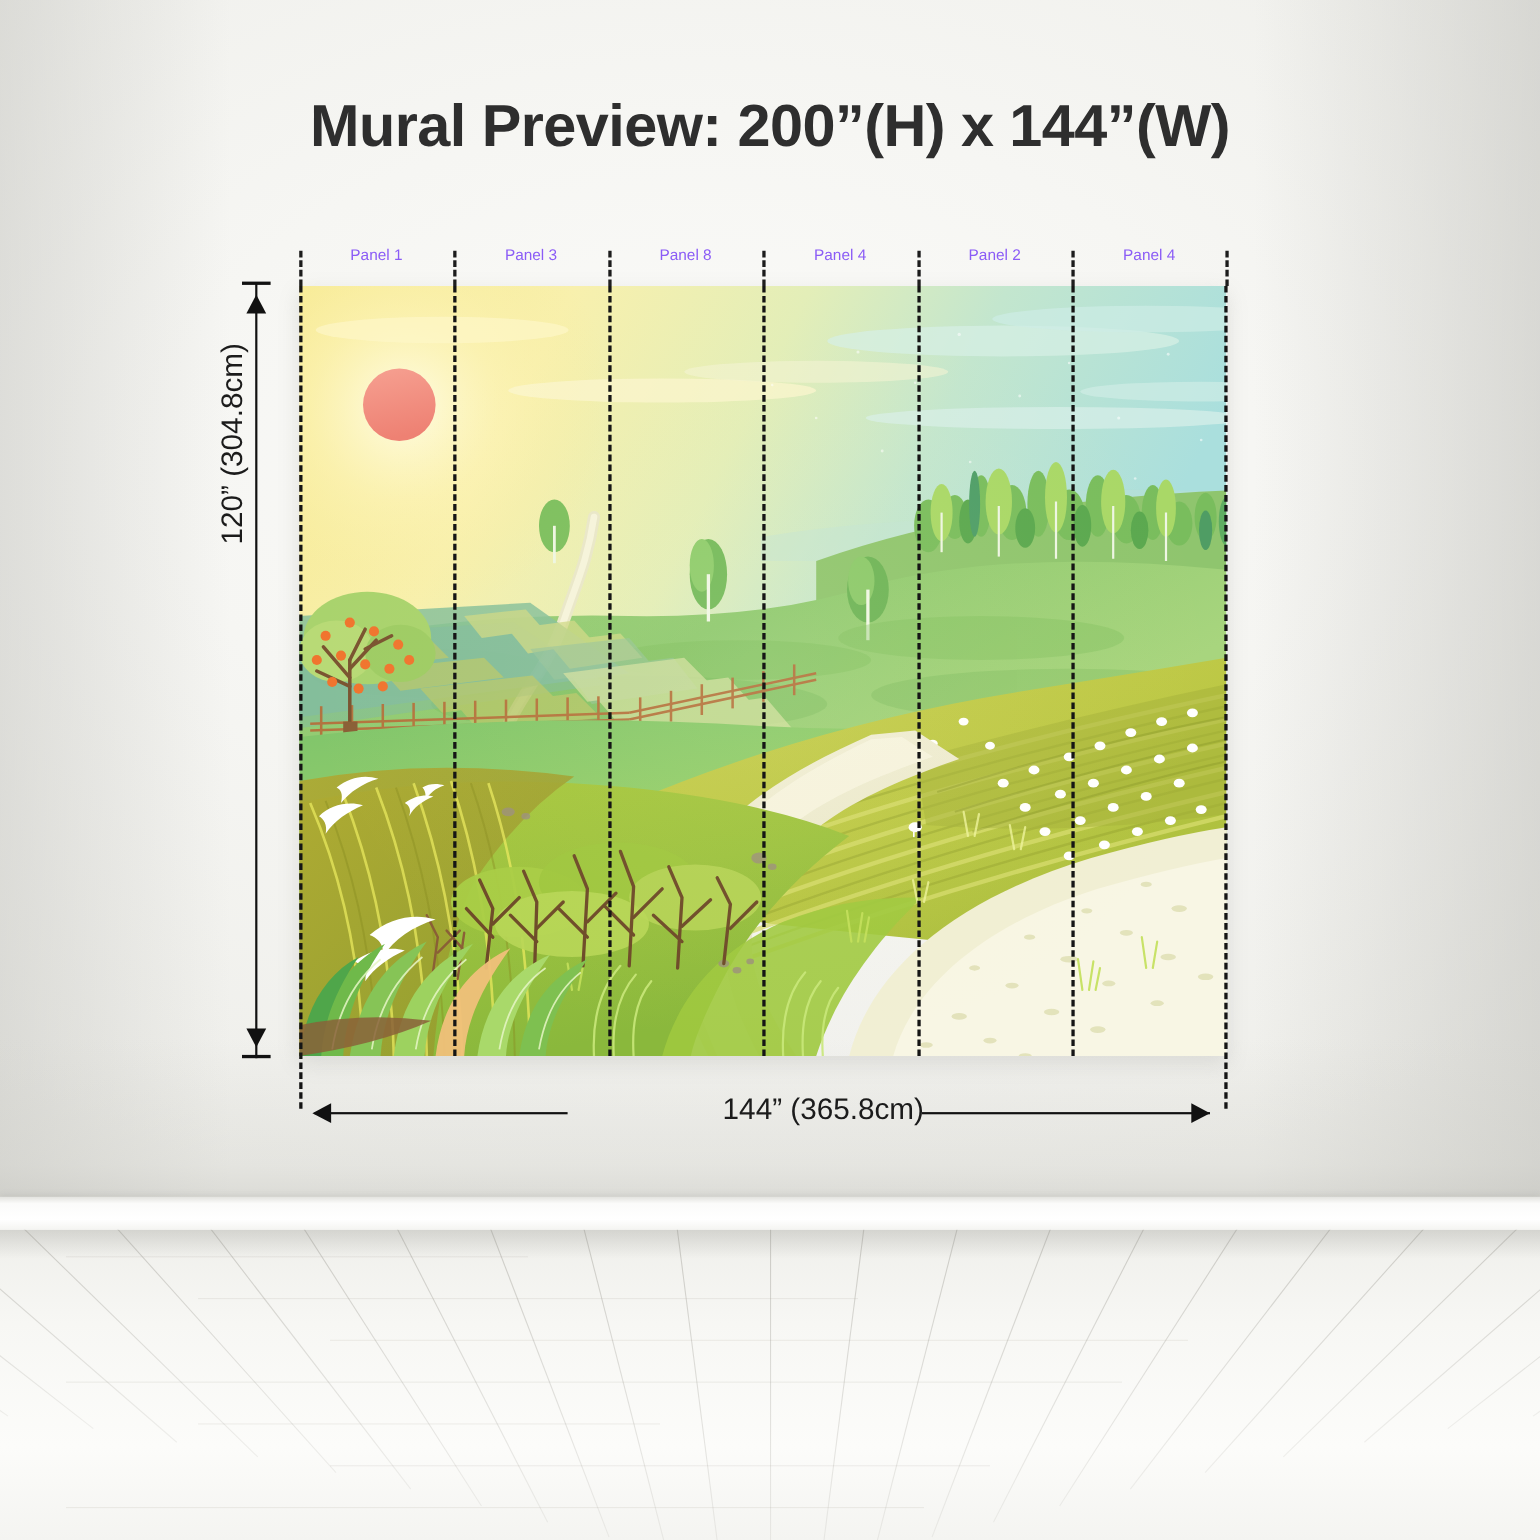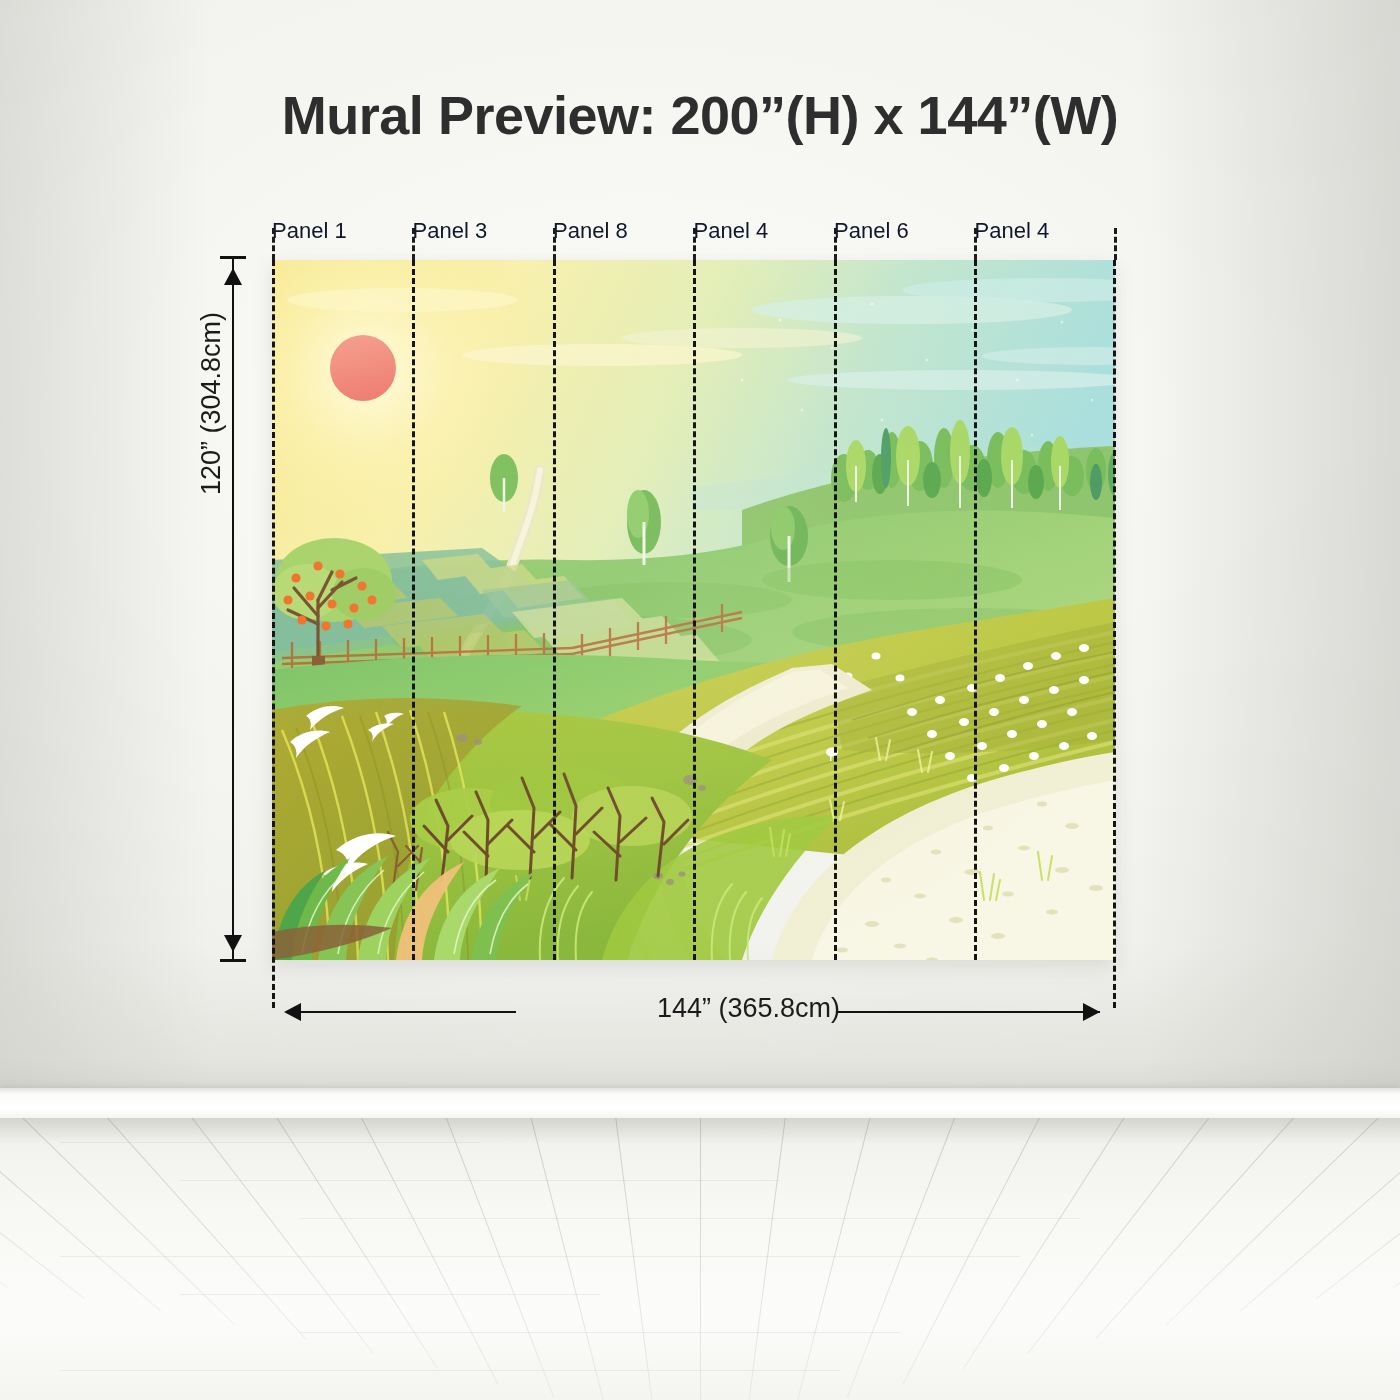--- a/index.html
+++ b/index.html
@@ -63,21 +63,21 @@
     font-size:54px;font-weight:bold;color:#2e2e2e;letter-spacing:-0.5px;
     white-space:nowrap;
   }
 
   
   #panel-labels{
     position:absolute;left:272px;top:214px;width:843px;height:34px;
     display:flex;
   }
   #panel-labels .panel-label{
-    flex:1 1 0;font-size:22px;color:#0f172a;
+    flex:1 1 0;text-align:center;font-size:14px;color:#8b5cf6;
     font-family:"Liberation Sans", sans-serif;line-height:34px;
   }
 
   
   #mural-wrap{position:absolute;left:272px;top:260px;width:843px;height:700px;}
   #mural{position:absolute;left:0;top:0;width:843px;height:700px;overflow:hidden;
          box-shadow:0 6px 18px rgba(120,120,115,.18);}
   #mural svg{display:block;width:843px;height:700px;}
 
   
@@ -160,21 +160,21 @@
     <div class="grain" style="top: 252px; left: 60px; width: 780px;"></div>
   </div>
 
 <div id="title">Mural Preview: 200”(H) x 144”(W)</div>
 
 <div id="panel-labels">
   <div class="panel-label">Panel 1</div>
   <div class="panel-label">Panel 3</div>
   <div class="panel-label">Panel 8</div>
   <div class="panel-label">Panel 4</div>
-  <div class="panel-label">Panel 6</div>
+  <div class="panel-label">Panel 2</div>
   <div class="panel-label">Panel 4</div>
 </div>
 
 <div class="tickline" style="left:272px;top:228px;height:32px;"></div>
 <div class="tickline" style="left:412px;top:228px;height:32px;"></div>
 <div class="tickline" style="left:553px;top:228px;height:32px;"></div>
 <div class="tickline" style="left:693px;top:228px;height:32px;"></div>
 <div class="tickline" style="left:834px;top:228px;height:32px;"></div>
 <div class="tickline" style="left:974px;top:228px;height:32px;"></div>
 <div class="tickline" style="left:1114px;top:228px;height:32px;"></div>

